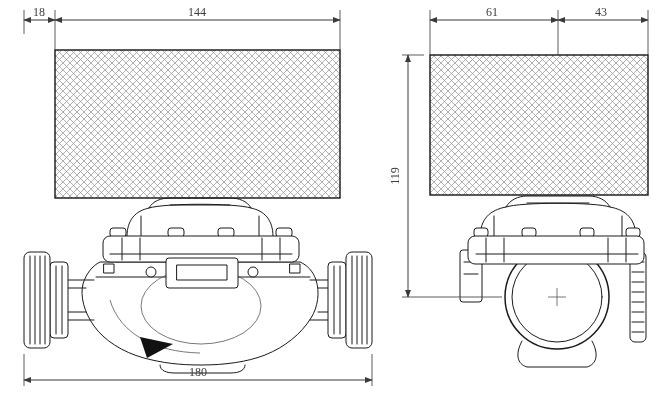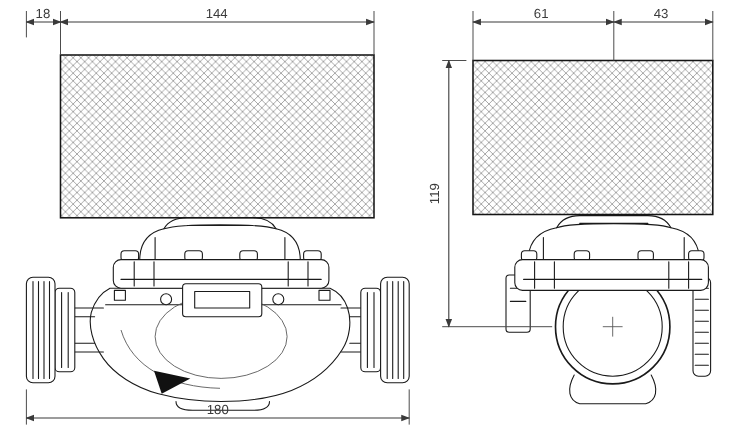--- a/index.html
+++ b/index.html
@@ -1,20 +1,20 @@
 <!DOCTYPE html>
 <html><head>
 <meta charset="utf-8">
 <style>
   html,body{margin:0;padding:0;background:#ffffff;}
   .canvas{
     position:relative;
     width:668px;height:405px;
     background:#ffffff;
-    font-family:Liberation Sans, sans-serif;
+    font-family:Liberation Serif, serif;
     overflow:hidden;
   }
   svg{display:block;}
   .art{stroke:#1a1a1a;stroke-width:1;fill:none;stroke-linejoin:round;stroke-linecap:round;}
   .artf{stroke:#1a1a1a;stroke-width:1;fill:#ffffff;stroke-linejoin:round;}
   .thin{stroke:#555555;stroke-width:0.8;fill:none;}
   .heavy{stroke-width:1.5;}
   .ext{stroke:#4a4a4a;stroke-width:0.9;fill:none;}
   .dimline{stroke:#3a3a3a;stroke-width:1;fill:none;marker-start:url(#arrow);marker-end:url(#arrow);}
   .dimtext{font-size:12px;fill:#3b3b3b;}

